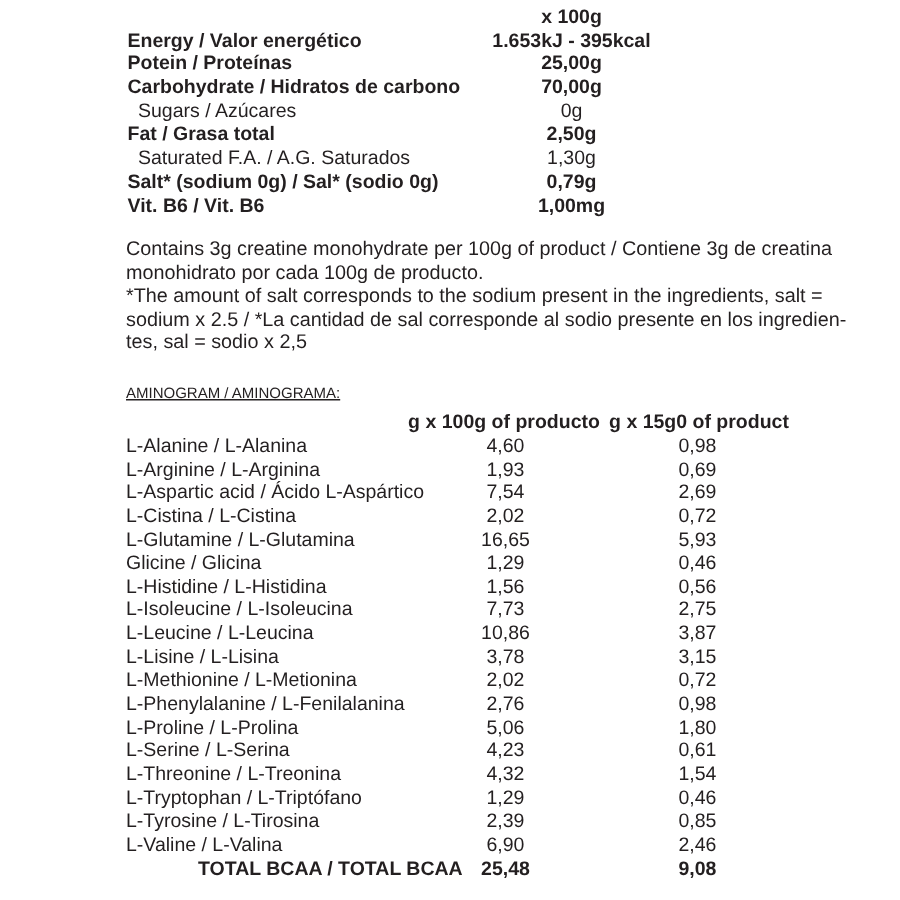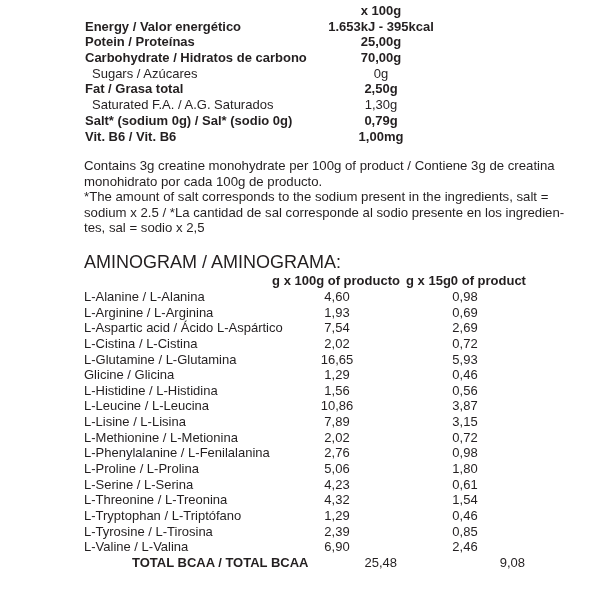--- a/index.html
+++ b/index.html
@@ -17,32 +17,32 @@
   .nlabel{position:absolute;left:85px;white-space:nowrap;}
   .nrow.indent .nlabel{left:92px;}
   .nvalue{position:absolute;left:290px;width:182px;text-align:center;white-space:nowrap;}
   .bold{font-weight:700;}
 
   
   .notes{position:absolute;left:84px;top:158px;width:450px;}
   .note-line{font-size:13.2px;line-height:15.6px;white-space:nowrap;}
 
   
-  .amino-title{position:absolute;left:84px;top:255px;font-size:18px;line-height:15px;}
+  .amino-title{position:absolute;left:84px;top:255px;font-size:10px;line-height:15px;text-decoration:underline;}
   .amino-headers{position:absolute;top:273px;left:0;width:600px;height:15px;font-size:13px;font-weight:700;line-height:15px;}
   .ah1{position:absolute;left:246px;width:180px;text-align:center;white-space:nowrap;}
   .ah2{position:absolute;left:376px;width:180px;text-align:center;white-space:nowrap;}
 
   #amino-rows{position:absolute;top:289px;left:0;width:600px;}
   .arow{position:relative;height:15.65px;line-height:15.65px;font-size:13px;}
   .alabel{position:absolute;left:84px;white-space:nowrap;}
   .aval1{position:absolute;left:277px;width:120px;text-align:center;}
   .aval2{position:absolute;left:405px;width:120px;text-align:center;}
   .arow.total .alabel{left:104px;font-weight:700;margin-left:28px;}
-  .arow.total .aval1,.arow.total .aval2{font-weight:400;text-align:right;}
+  .arow.total .aval1,.arow.total .aval2{font-weight:700;}
 </style>
 </head>
 <body>
 
 <div class="page">
 
   <div class="nutri">
     <div class="nrow">
       <span class="nlabel"></span>
       <span class="nvalue bold">x 100g</span>
@@ -128,27 +128,32 @@
         <span class="alabel">Glicine / Glicina</span>
         <span class="aval1">1,29</span>
         <span class="aval2">0,46</span>
       </div>
       <div class="arow">
         <span class="alabel">L-Histidine / L-Histidina</span>
         <span class="aval1">1,56</span>
         <span class="aval2">0,56</span>
       </div>
       <div class="arow">
+        <span class="alabel">L-Isoleucine / L-Isoleucina</span>
+        <span class="aval1">7,73</span>
+        <span class="aval2">2,75</span>
+      </div>
+      <div class="arow">
         <span class="alabel">L-Leucine / L-Leucina</span>
         <span class="aval1">10,86</span>
         <span class="aval2">3,87</span>
       </div>
       <div class="arow">
         <span class="alabel">L-Lisine / L-Lisina</span>
-        <span class="aval1">7,89</span>
+        <span class="aval1">3,78</span>
         <span class="aval2">3,15</span>
       </div>
       <div class="arow">
         <span class="alabel">L-Methionine / L-Metionina</span>
         <span class="aval1">2,02</span>
         <span class="aval2">0,72</span>
       </div>
       <div class="arow">
         <span class="alabel">L-Phenylalanine / L-Fenilalanina</span>
         <span class="aval1">2,76</span>

